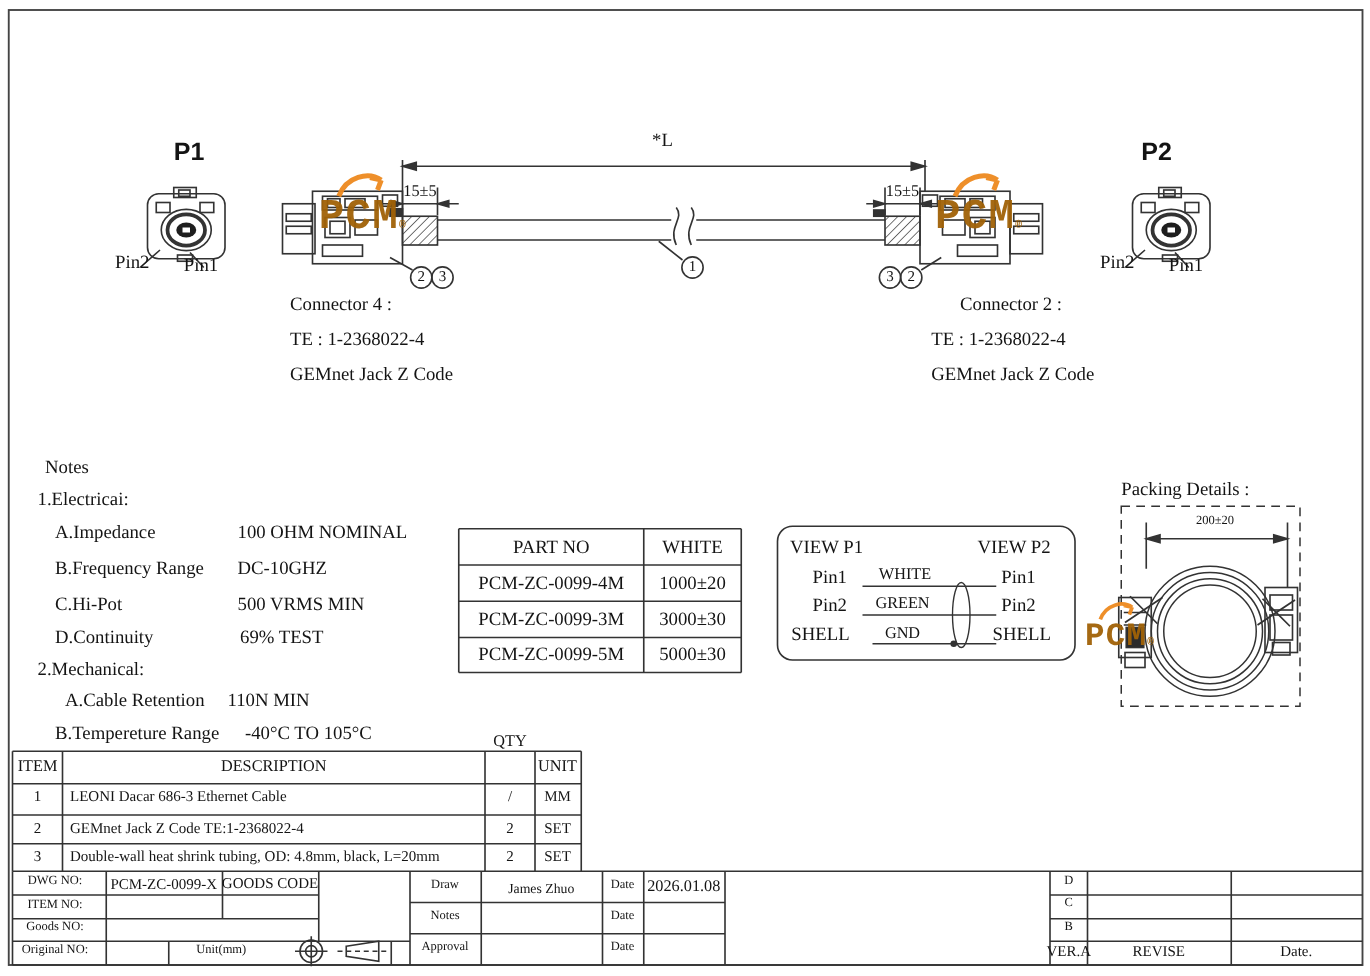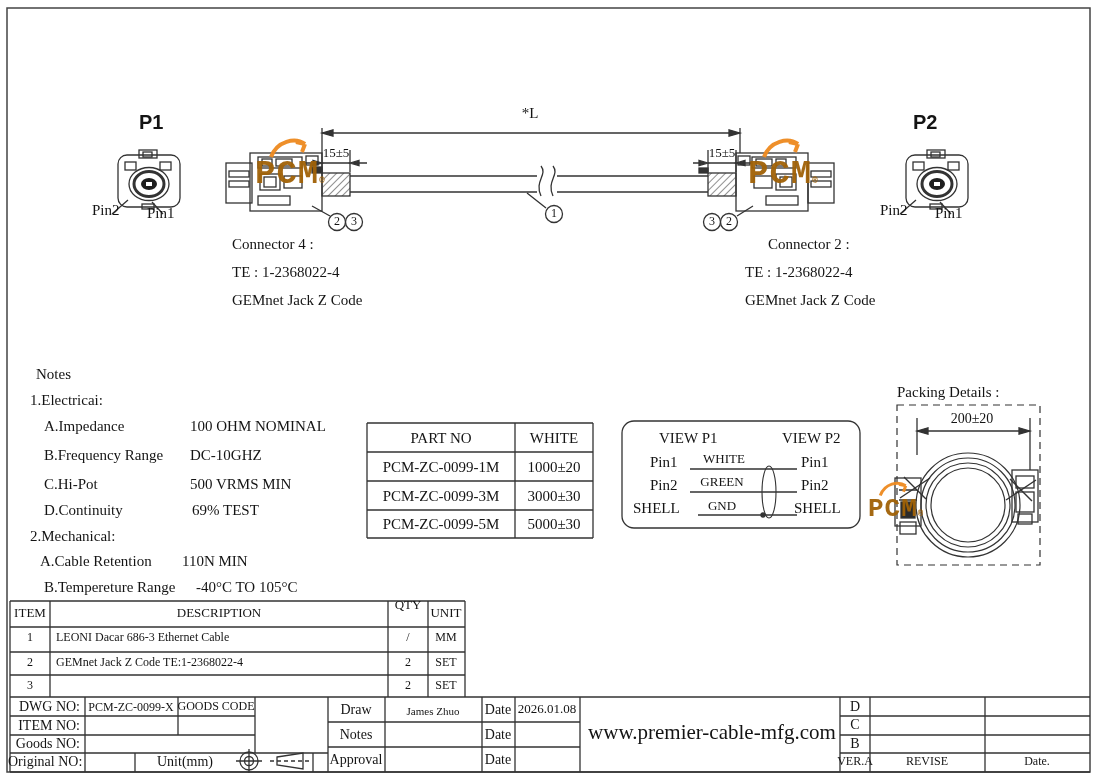--- a/index.html
+++ b/index.html
@@ -1,23 +1,23 @@
 <!DOCTYPE html>
 <html><head>
 <meta charset="utf-8">
 <style>
   html,body{margin:0;padding:0;background:#fff;}
   .sheet{position:relative;width:1096px;height:781px;background:#fff;overflow:hidden;
          font-family:"Liberation Serif",serif;color:#111;}
   #art{position:absolute;left:0;top:0;z-index:1;}
   .t{position:absolute;z-index:2;font-size:15px;line-height:1.15;white-space:nowrap;color:#141414;}
   .ctr{transform:translateX(-50%);}
-  .s11{font-size:11px}.s12{font-size:12px}.s13{font-size:13px}.s14{font-size:14px}.s21{font-size:21px}
+  .s11{font-size:11px}.s12{font-size:12px}.s13{font-size:13px}.s14{font-size:10px}.s21{font-size:21px}
   .plabel{font-size:20px;font-weight:bold;font-family:"Liberation Sans",sans-serif;}
-  .ra{text-align:right;width:72px;}
+  .ra{text-align:center;width:72px;}
   .pcm{position:absolute;z-index:3;color:#a16207;font-weight:bold;opacity:.95;
        font-family:Liberation Mono, monospace;line-height:1;letter-spacing:1px;}
   .pcm .swoosh{position:absolute;pointer-events:none;}
   .pcm .reg{font-size:9px;vertical-align:baseline;}
 </style>
 </head>
 <body>
 
 <div class="sheet">
 
@@ -211,86 +211,86 @@
 <div class="t" style="left:30px;top:392px">1.Electricai:</div>
 <div class="t" style="left:44px;top:418px">A.Impedance</div>
 <div class="t" style="left:190px;top:418px">100 OHM NOMINAL</div>
 <div class="t" style="left:44px;top:447px">B.Frequency Range</div>
 <div class="t" style="left:190px;top:447px">DC-10GHZ</div>
 <div class="t" style="left:44px;top:476px">C.Hi-Pot</div>
 <div class="t" style="left:190px;top:476px">500 VRMS MIN</div>
 <div class="t" style="left:44px;top:502px">D.Continuity</div>
 <div class="t" style="left:192px;top:502px">69% TEST</div>
 <div class="t" style="left:30px;top:528px">2.Mechanical:</div>
-<div class="t" style="left:40px;top:553px">A.Cable Retention</div>
+<div class="t" style="left:52px;top:553px">A.Cable Retention</div>
 <div class="t" style="left:182px;top:553px">110N MIN</div>
 <div class="t" style="left:44px;top:579px">B.Tempereture Range</div>
 <div class="t" style="left:196px;top:579px">-40°C TO 105°C</div>
 
 <div class="t ctr" style="left:441px;top:430px">PART NO</div>
 <div class="t ctr" style="left:554px;top:430px">WHITE</div>
-<div class="t ctr" style="left:441px;top:459px">PCM-ZC-0099-1M</div>
+<div class="t ctr" style="left:441px;top:459px">PCM-ZC-0099-4M</div>
 <div class="t ctr" style="left:554px;top:459px">1000±20</div>
 <div class="t ctr" style="left:441px;top:488px">PCM-ZC-0099-3M</div>
 <div class="t ctr" style="left:554px;top:488px">3000±30</div>
 <div class="t ctr" style="left:441px;top:516px">PCM-ZC-0099-5M</div>
 <div class="t ctr" style="left:554px;top:516px">5000±30</div>
 
-<div class="t" style="left:659px;top:430px">VIEW P1</div>
+<div class="t" style="left:632px;top:430px">VIEW P1</div>
 <div class="t" style="left:782px;top:430px">VIEW P2</div>
 <div class="t" style="left:650px;top:454px">Pin1</div>
 <div class="t" style="left:650px;top:477px">Pin2</div>
 <div class="t" style="left:633px;top:500px">SHELL</div>
 <div class="t" style="left:801px;top:454px">Pin1</div>
 <div class="t" style="left:801px;top:477px">Pin2</div>
 <div class="t" style="left:794px;top:500px">SHELL</div>
 <div class="t ctr s13" style="left:724px;top:452px">WHITE</div>
 <div class="t ctr s13" style="left:722px;top:475px">GREEN</div>
 <div class="t ctr s13" style="left:722px;top:499px">GND</div>
 
 <div class="t" style="left:897px;top:384px">Packing Details :</div>
 <div class="t ctr s14" style="left:972px;top:411px">200±20</div>
 
 <div class="t ctr s13" style="left:30px;top:606px">ITEM</div>
 <div class="t ctr s13" style="left:219px;top:606px">DESCRIPTION</div>
-<div class="t ctr s13" style="left:408px;top:598px">QTY</div>
+<div class="t ctr s13" style="left:408px;top:586px">QTY</div>
 <div class="t ctr s13" style="left:446px;top:606px">UNIT</div>
 
 <div class="t ctr s12" style="left:30px;top:631px">1</div>
 <div class="t s12" style="left:56px;top:631px">LEONI Dacar 686-3 Ethernet Cable</div>
 <div class="t ctr s12" style="left:408px;top:631px">/</div>
 <div class="t ctr s12" style="left:446px;top:631px">MM</div>
 
 <div class="t ctr s12" style="left:30px;top:656px">2</div>
 <div class="t s12" style="left:56px;top:656px">GEMnet Jack Z Code TE:1-2368022-4</div>
 <div class="t ctr s12" style="left:408px;top:656px">2</div>
 <div class="t ctr s12" style="left:446px;top:656px">SET</div>
 
 <div class="t ctr s12" style="left:30px;top:679px">3</div>
+<div class="t s12" style="left:56px;top:679px">Double-wall heat shrink tubing, OD: 4.8mm, black, L=20mm</div>
 <div class="t ctr s12" style="left:408px;top:679px">2</div>
 <div class="t ctr s12" style="left:446px;top:679px">SET</div>
 
 <div class="t ra s14" style="left:8px;top:699px">DWG NO:</div>
 <div class="t ctr s12" style="left:131px;top:701px">PCM-ZC-0099-X</div>
 <div class="t ctr s12" style="left:216px;top:700px">GOODS CODE</div>
 <div class="t ra s14" style="left:8px;top:718px">ITEM NO:</div>
 <div class="t ra s14" style="left:8px;top:736px">Goods NO:</div>
 <div class="t ra s14" style="left:8px;top:754px">Original NO:</div>
 <div class="t s14" style="left:157px;top:754px">Unit(mm)</div>
 
 <div class="t ctr s14" style="left:356px;top:702px">Draw</div>
 <div class="t ctr s11" style="left:433px;top:705px">James Zhuo</div>
 <div class="t ctr s14" style="left:498px;top:702px">Date</div>
 <div class="t ctr s13" style="left:547px;top:702px">2026.01.08</div>
 <div class="t ctr s14" style="left:356px;top:727px">Notes</div>
 <div class="t ctr s14" style="left:498px;top:727px">Date</div>
 <div class="t ctr s14" style="left:356px;top:752px">Approval</div>
 <div class="t ctr s14" style="left:498px;top:752px">Date</div>
 
-<div class="t ctr s21" style="left:712px;top:720px">www.premier-cable-mfg.com</div>
 
 <div class="t ctr s14" style="left:855px;top:699px">D</div>
 <div class="t ctr s14" style="left:855px;top:717px">C</div>
 <div class="t ctr s14" style="left:855px;top:736px">B</div>
 <div class="t ctr s12" style="left:855px;top:755px">VER.A</div>
 <div class="t ctr s12" style="left:927px;top:755px">REVISE</div>
 <div class="t ctr s12" style="left:1037px;top:755px">Date.</div>
 
 <div class="pcm" style="left:255px;top:157px;font-size:34px">
   <svg class="swoosh" style="left:12px;top:-22px" width="42" height="24" viewBox="0 0 42 24">

